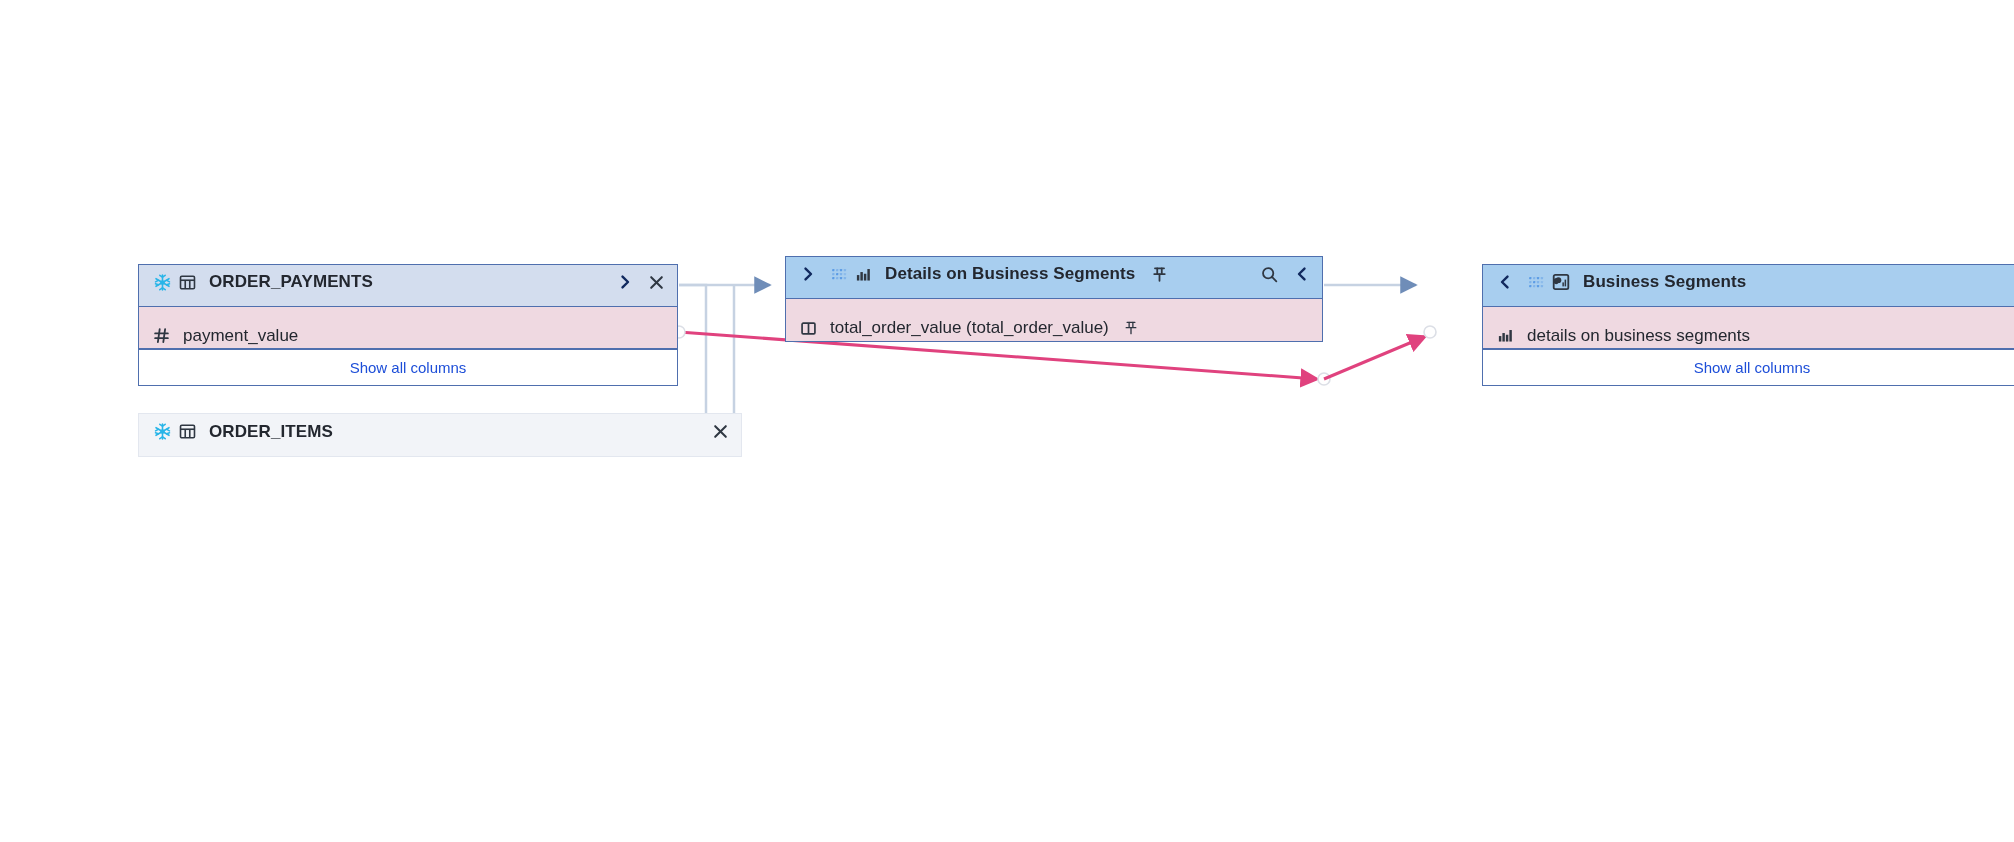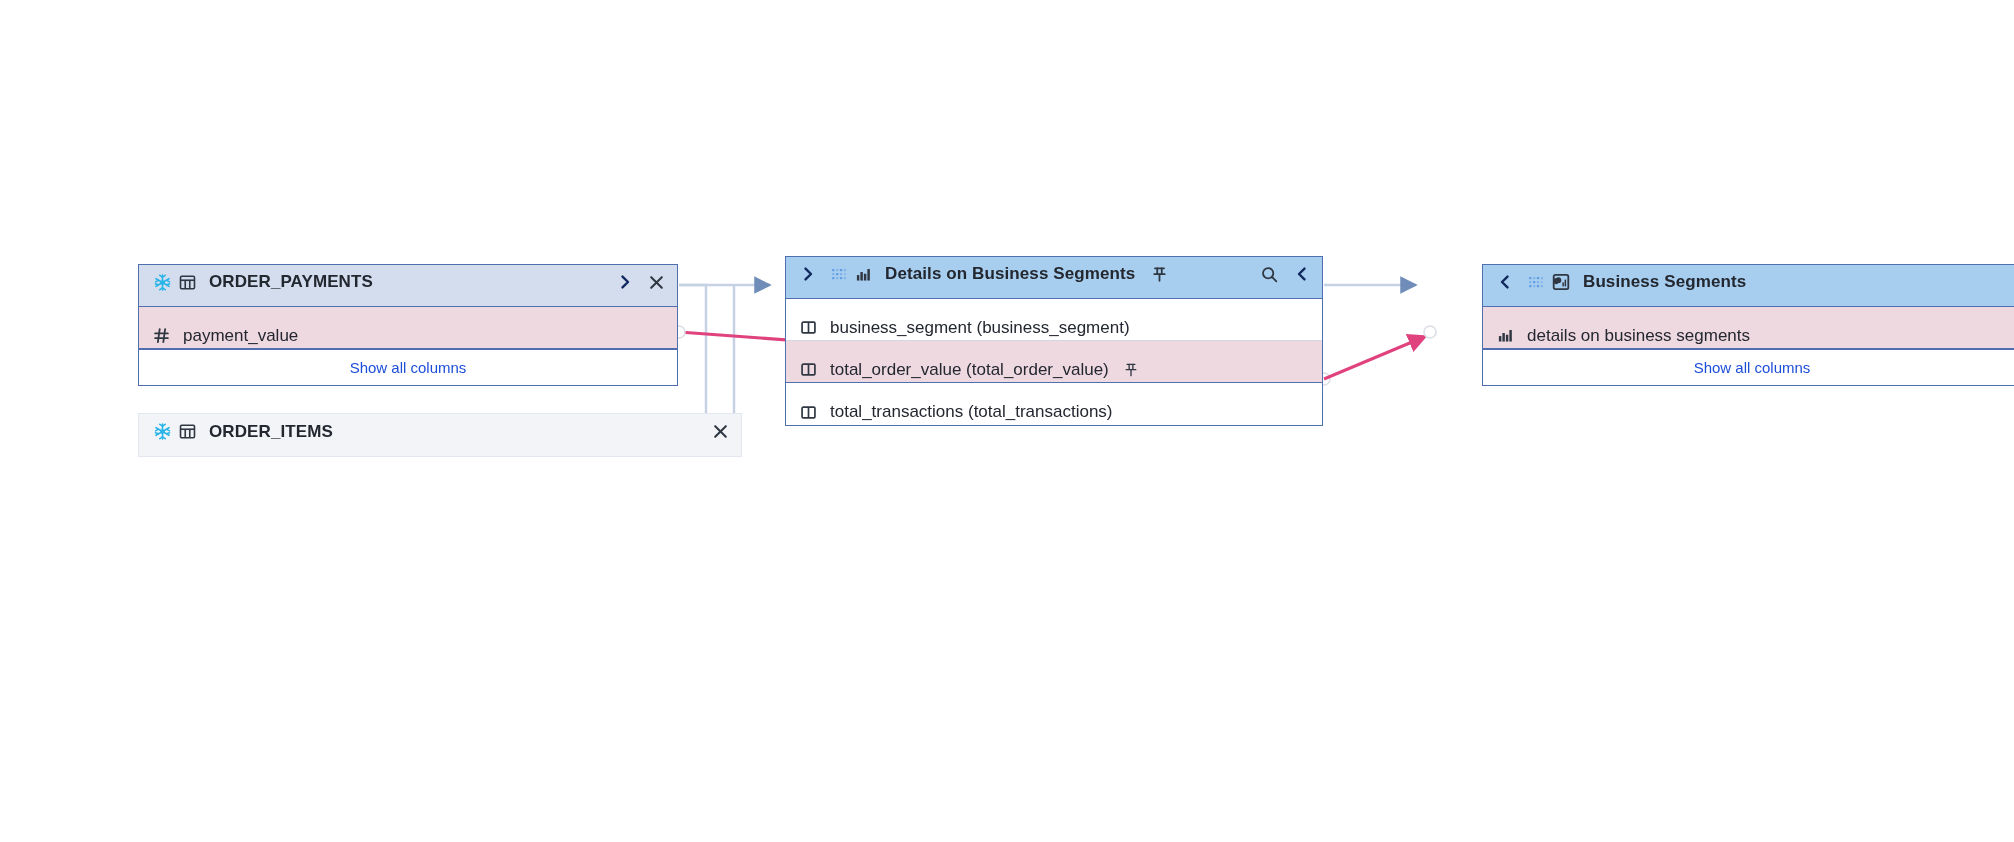--- a/index.html
+++ b/index.html
@@ -332,29 +332,20 @@
         </svg>
       </span>
 
       <span class="hdr-icon icon-btn">
         <svg width="16" height="16" viewBox="0 0 16 16">
           <polyline points="10.5,2.6 5,8 10.5,13.4" fill="none" stroke="#11295e" stroke-width="2.4" stroke-linecap="round" stroke-linejoin="round"></polyline>
         </svg>
       </span>
     </div>
 
-    <div class="col-row">
-      <span class="col-icon">
-        <svg width="17" height="17" viewBox="0 0 18 18">
-          <rect x="2.2" y="3.4" width="13.6" height="11.2" rx="1.2" fill="none" stroke="#2f3742" stroke-width="1.8"></rect>
-          <line x1="9" y1="3.4" x2="9" y2="14.6" stroke="#2f3742" stroke-width="1.8"></line>
-        </svg>
-      </span>
-      <span>business_segment (business_segment)</span>
-    </div>
 
     <div class="col-row highlight">
       <span class="col-icon">
         <svg width="17" height="17" viewBox="0 0 18 18">
           <rect x="2.2" y="3.4" width="13.6" height="11.2" rx="1.2" fill="none" stroke="#2f3742" stroke-width="1.8"></rect>
           <line x1="9" y1="3.4" x2="9" y2="14.6" stroke="#2f3742" stroke-width="1.8"></line>
         </svg>
       </span>
       <span>total_order_value (total_order_value)</span>
       <span class="pin-after">
@@ -363,29 +354,20 @@
             <line x1="4.6" y1="2.6" x2="13.4" y2="2.6"></line>
             <line x1="6.9" y1="2.8" x2="6.9" y2="8.3"></line>
             <line x1="11.1" y1="2.8" x2="11.1" y2="8.3"></line>
             <line x1="3.6" y1="8.6" x2="14.4" y2="8.6"></line>
             <line x1="9" y1="8.8" x2="9" y2="15.4"></line>
           </g>
         </svg>
       </span>
     </div>
 
-    <div class="col-row">
-      <span class="col-icon">
-        <svg width="17" height="17" viewBox="0 0 18 18">
-          <rect x="2.2" y="3.4" width="13.6" height="11.2" rx="1.2" fill="none" stroke="#2f3742" stroke-width="1.8"></rect>
-          <line x1="9" y1="3.4" x2="9" y2="14.6" stroke="#2f3742" stroke-width="1.8"></line>
-        </svg>
-      </span>
-      <span>total_transactions (total_transactions)</span>
-    </div>
 
   </div>
 
   <div class="node bordered" id="node-business-segments">
 
     <div class="node-header hdr-blue">
 
       <span class="hdr-icon icon-btn gap-14">
         <svg width="16" height="16" viewBox="0 0 16 16">
           <polyline points="10.5,2.6 5,8 10.5,13.4" fill="none" stroke="#11295e" stroke-width="2.4" stroke-linecap="round" stroke-linejoin="round"></polyline>

